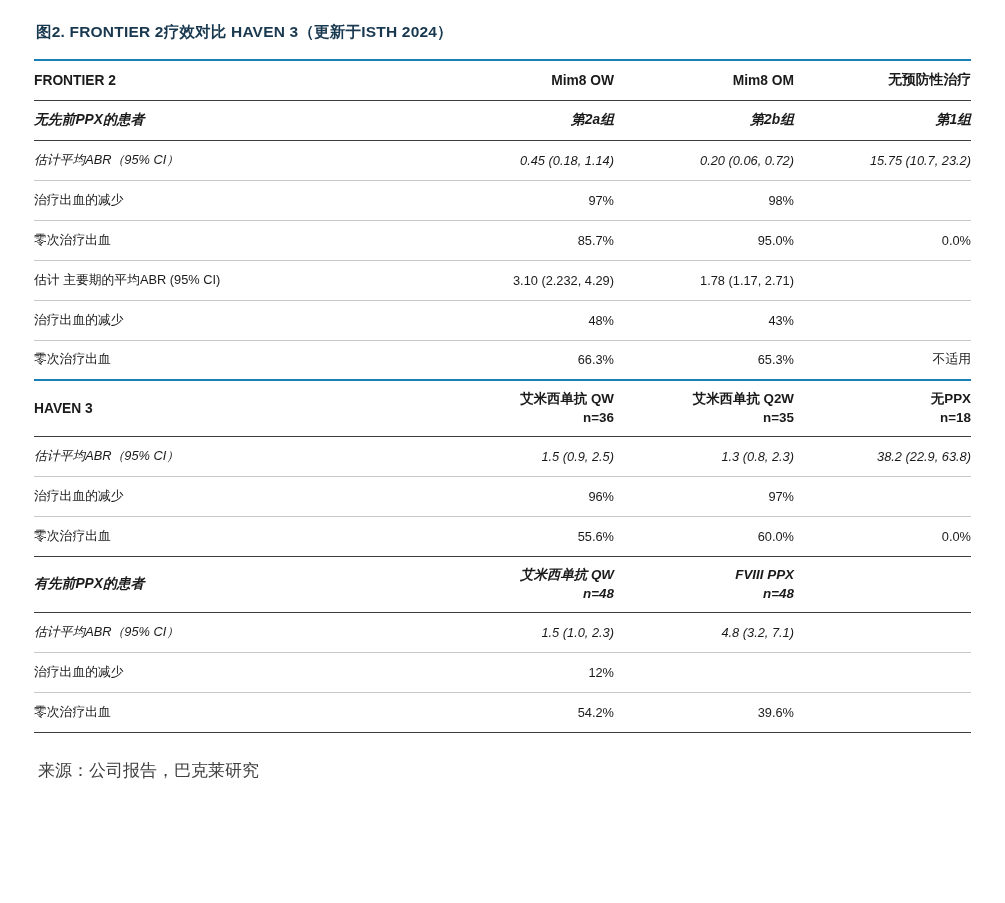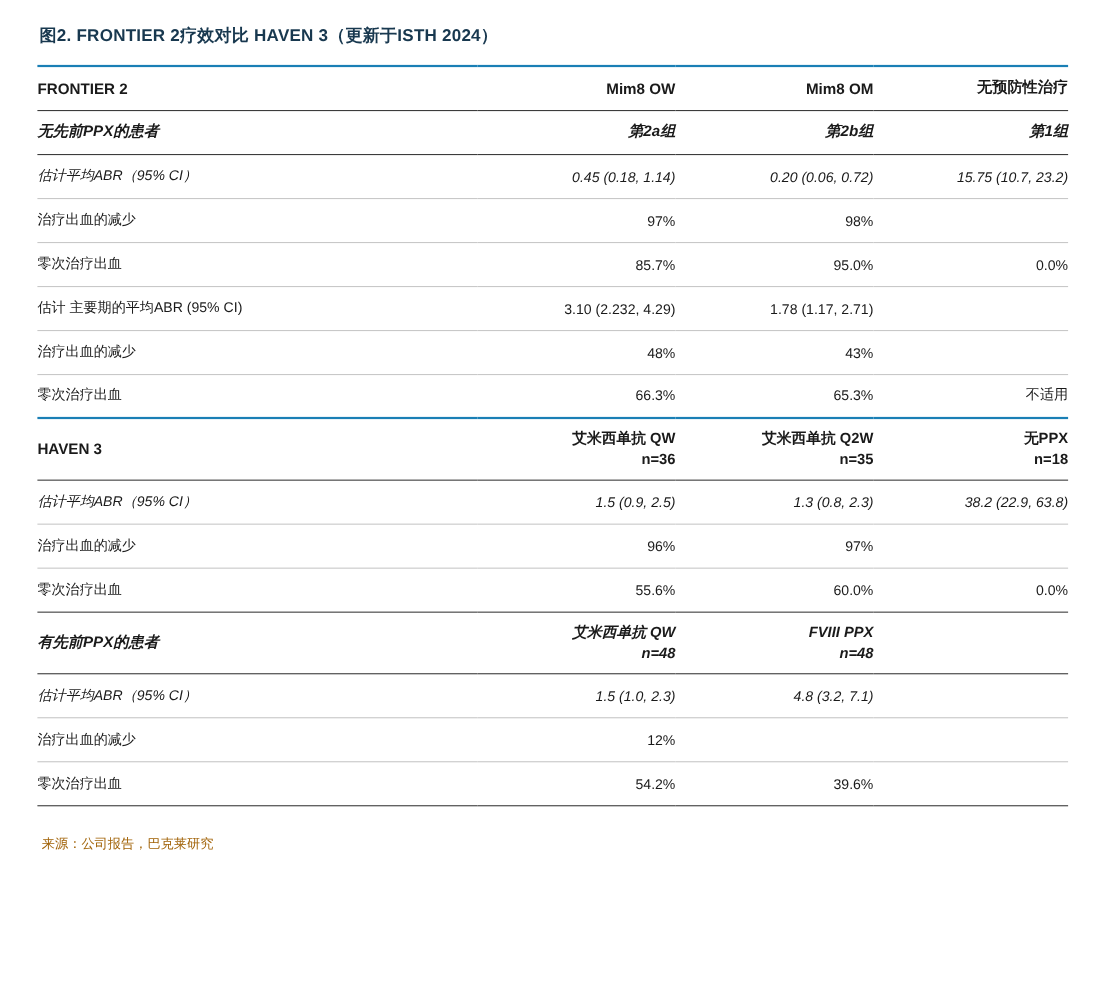--- a/index.html
+++ b/index.html
@@ -76,22 +76,22 @@
   .sub2 {
     display: block;
     font-weight: bold;
     font-size: 13.4px;
     line-height: 1.45;
   }
   tr.tall { height: 56px; }
   .source {
     margin-top: 26px;
     margin-left: 4px;
-    font-size: 12px;
-    color: #a16207;
+    font-size: 17px;
+    color: #404040;
   }
 </style>
 </head>
 <body>
 
 <div class="page">
 
   <div class="fig-title">图2. FRONTIER 2疗效对比 HAVEN 3（更新于ISTH 2024）</div>
 
   <table class="exh">

